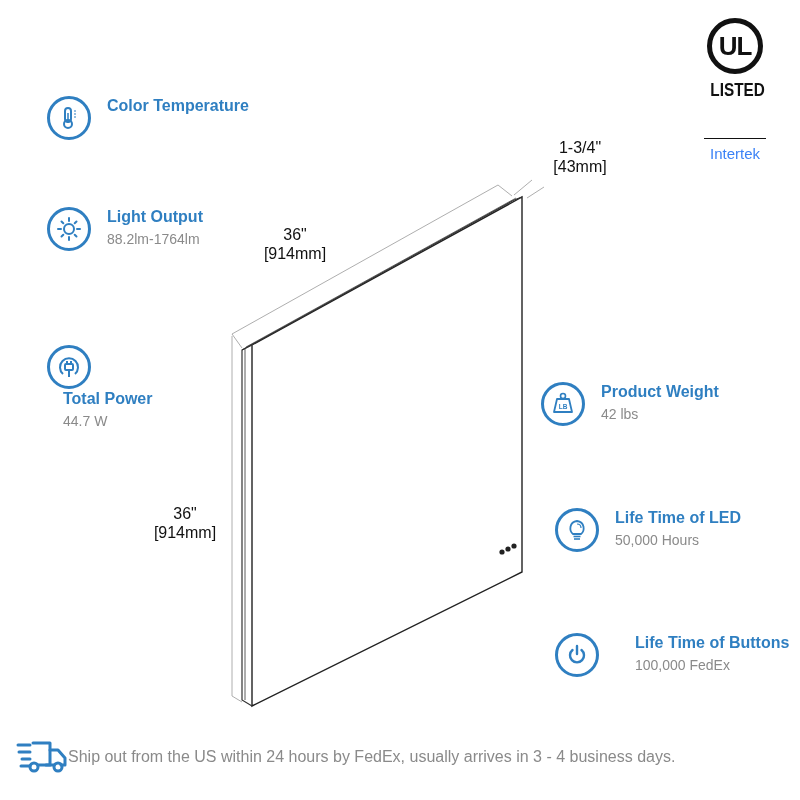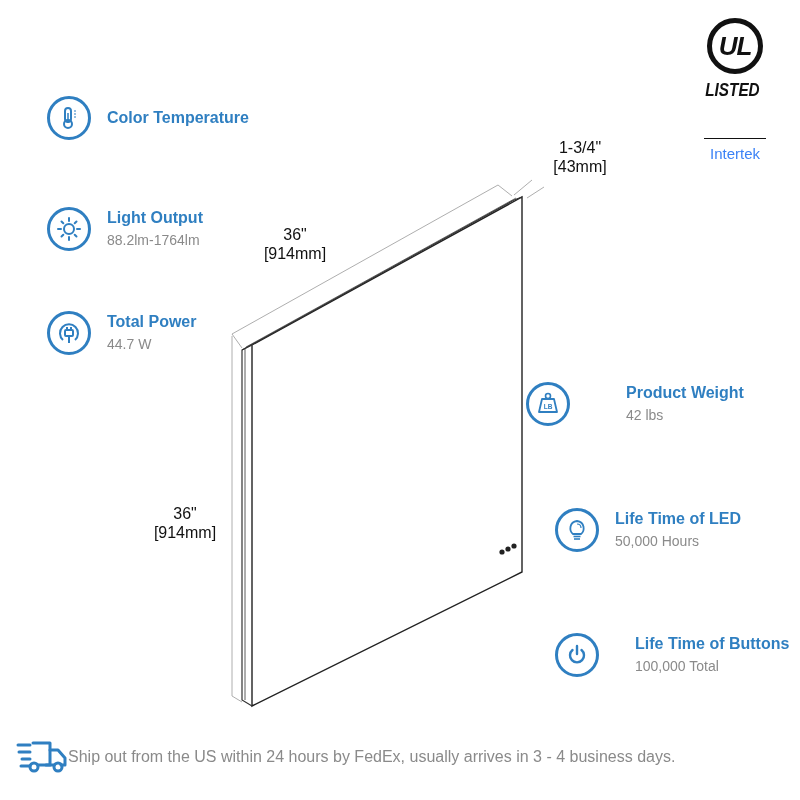--- a/index.html
+++ b/index.html
@@ -1,17 +1,17 @@
 <!DOCTYPE html>
 <html><head>
 <meta charset="utf-8">
 <style>
   html, body { margin: 0; padding: 0; background: #ffffff; }
   body { width: 800px; height: 800px; position: relative; overflow: hidden; font-family: "Liberation Sans", sans-serif; }
-  .feature { position: absolute; display: flex; align-items: center; }
+  .feature { position: absolute; display: flex; }
   .feature .icon-circle { width: 44px; height: 44px; border: 3px solid #2f7fc1; border-radius: 50%; box-sizing: border-box; display: flex; align-items: center; justify-content: center; flex-shrink: 0; }
   .feature .text { margin-left: 16px; }
   .feature .title { color: #2f7fc1; font-weight: bold; font-size: 16px; line-height: 20px; white-space: nowrap; }
   .feature .value { color: #8a8a8a; font-size: 14px; line-height: 20px; margin-top: 2px; white-space: nowrap; }
   .dim { position: absolute; color: #111; font-size: 16px; text-align: center; line-height: 19px; }
   .cert { position: absolute; }
   .shipping { position: absolute; left: 16px; top: 740px; display: flex; align-items: center; }
   .shipping .ship-text { color: #8a8a8a; font-size: 16px; margin-left: 0; white-space: nowrap; }
   svg { display: block; }
 </style>
@@ -49,37 +49,37 @@
           <line x1="19.7" y1="8.3" x2="21.5" y2="6.5"></line>
         </g>
       </svg>
   </div>
   <div class="text">
     <div class="title">Light Output</div>
     <div class="value">88.2lm-1764lm</div>
   </div>
 </div>
 
-<div class="feature" style="left:47px; top:311px;">
+<div class="feature" style="left:47px; top:345px;flex-direction:column;">
   <div class="icon-circle">
     <svg width="28" height="28" viewBox="0 0 28 28">
         <path d="M8 21 A9 9 0 1 1 20 21" fill="none" stroke="#2f7fc1" stroke-width="2"></path>
         <rect x="10" y="11" width="8" height="6" rx="1" fill="none" stroke="#2f7fc1" stroke-width="2"></rect>
         <line x1="12" y1="8" x2="12" y2="11" stroke="#2f7fc1" stroke-width="2"></line>
         <line x1="16" y1="8" x2="16" y2="11" stroke="#2f7fc1" stroke-width="2"></line>
         <line x1="14" y1="17" x2="14" y2="24" stroke="#2f7fc1" stroke-width="2"></line>
       </svg>
   </div>
   <div class="text">
     <div class="title">Total Power</div>
     <div class="value">44.7 W</div>
   </div>
 </div>
 
-<div class="feature" style="left:526px; top:382px;gap:40px;">
+<div class="feature" style="left:541px; top:382px;">
   <div class="icon-circle">
     <svg width="28" height="28" viewBox="0 0 28 28">
         <circle cx="14" cy="6" r="2.5" fill="none" stroke="#2f7fc1" stroke-width="1.6"></circle>
         <path d="M8 9 H20 L23 22 H5 Z" fill="none" stroke="#2f7fc1" stroke-width="1.8" stroke-linejoin="round"></path>
         <text x="14" y="19" font-size="6.5" font-weight="bold" text-anchor="middle" fill="#2f7fc1" font-family="Liberation Sans, sans-serif">LB</text>
       </svg>
   </div>
   <div class="text">
     <div class="title">Product Weight</div>
     <div class="value">42 lbs</div>
@@ -103,21 +103,21 @@
 
 <div class="feature" style="left:555px; top:633px;gap:20px;">
   <div class="icon-circle">
     <svg width="28" height="28" viewBox="0 0 28 28">
         <path d="M9.5 9 A7 7 0 1 0 18.5 9" fill="none" stroke="#2f7fc1" stroke-width="2.4" stroke-linecap="round"></path>
         <line x1="14" y1="5" x2="14" y2="13" stroke="#2f7fc1" stroke-width="2.4" stroke-linecap="round"></line>
       </svg>
   </div>
   <div class="text">
     <div class="title">Life Time of Buttons</div>
-    <div class="value">100,000 Total</div>
+    <div class="value">100,000 FedEx</div>
   </div>
 </div>
 
 <svg style="position:absolute; left:0; top:0;" width="800" height="800">
   <g stroke="#333" fill="none">
 
     <polygon points="252,345 522,197 522,572 252,706" fill="#fff" stroke="#222" stroke-width="1.4"></polygon>
 
     <polyline points="252,345 242,350 242,700 252,706" stroke-width="1.2"></polyline>
     <line x1="245" y1="349" x2="245" y2="700" stroke-width="0.8"></line>
@@ -149,21 +149,21 @@
 </div>
 <div class="dim" style="left:250px; top:225px; width:90px;">
   <div>36"</div>
   <div>[914mm]</div>
 </div>
 <div class="dim" style="left:140px; top:504px; width:90px;">
   <div>36"</div>
   <div>[914mm]</div>
 </div>
 
-<div class="cert" style="left:700px; top:18px; width:70px; text-align:left;font-style:italic;">
+<div class="cert" style="left:700px; top:18px; width:70px; text-align:right;">
   <div style="width:56px; height:56px; border:5px solid #111; border-radius:50%; margin:0 auto; box-sizing:border-box; display:flex; align-items:center; justify-content:center;">
     <span style="font-weight:bold; font-size:26px; color:#111; letter-spacing:-1px;">UL</span>
   </div>
   <div style="font-weight:bold; font-size:18px; color:#111; margin-top:6px; transform:scaleX(0.85);">LISTED</div>
 </div>
 
 <div class="cert" style="left:700px; top:132px; width:70px; text-align:center;">
   <div style="border-top:1.5px solid #111; margin:6px 4px 0 4px;"></div>
   <div style="font-size:15px; color:#3b82f6; margin-top:6px;">Intertek</div>
 </div>

